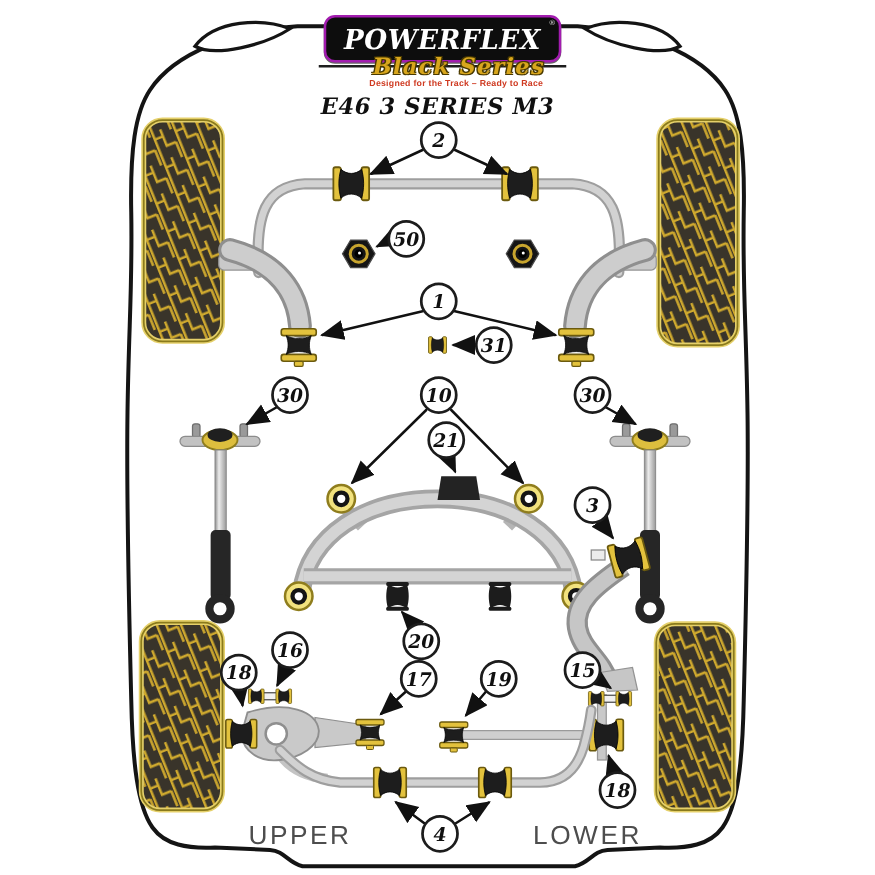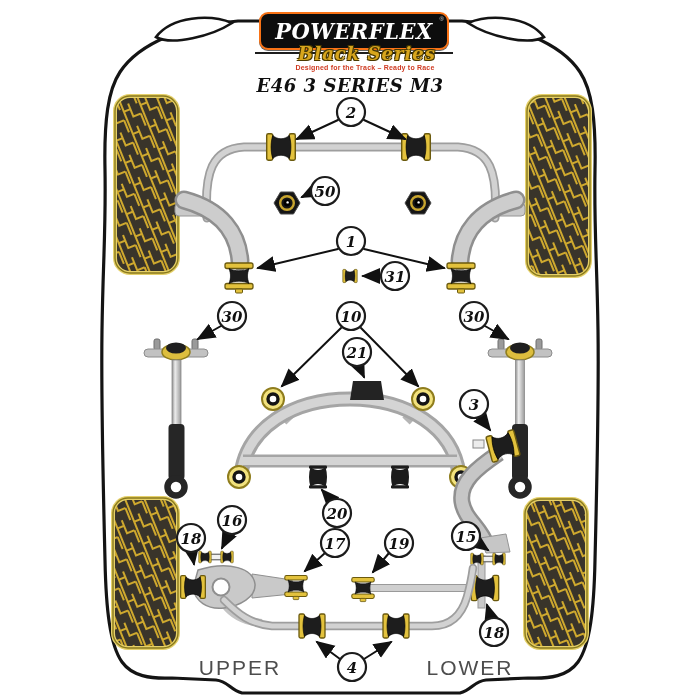--- a/index.html
+++ b/index.html
@@ -1,21 +1,21 @@
 <!DOCTYPE html>
 <html><head>
 <meta charset="utf-8">
 <style>
   html,body{margin:0;padding:0;background:#fff;}
   .stage{position:relative;width:700px;height:700px;background:#fff;overflow:hidden;
          font-family:"Liberation Sans",sans-serif;}
   .stage svg{position:absolute;left:0;top:0;}
   
   .logo{position:absolute;left:259px;top:12px;width:190px;text-align:center;z-index:5;}
-  .logo-box{position:relative;height:34px;background:#0d0d0d;border:2px solid #f97316;
+  .logo-box{position:relative;height:34px;background:#0d0d0d;border:2px solid #a21caf;
             border-radius:9px;display:flex;align-items:center;justify-content:center;
             box-shadow:0 1px 0 #666;}
   .logo-brand{color:#fff;font-family:"DejaVu Serif",serif;font-style:italic;font-weight:bold;
               font-size:21px;letter-spacing:.5px;transform:scaleY(1.05);white-space:nowrap;}
   .logo-reg{position:absolute;right:3px;top:2px;color:#ddd;font-size:6px;font-style:normal;}
   .series-wrap{position:relative;margin-top:-7px;height:20px;}
   .series-line{position:absolute;left:-4px;right:-4px;top:9px;border-top:2px solid #1d1d1d;}
   .logo-series{position:relative;display:inline-block;margin-left:26px;
                font-family:"DejaVu Serif",serif;font-style:italic;font-weight:bold;font-size:18px;
                color:#d8a61d;letter-spacing:1px;white-space:nowrap;

